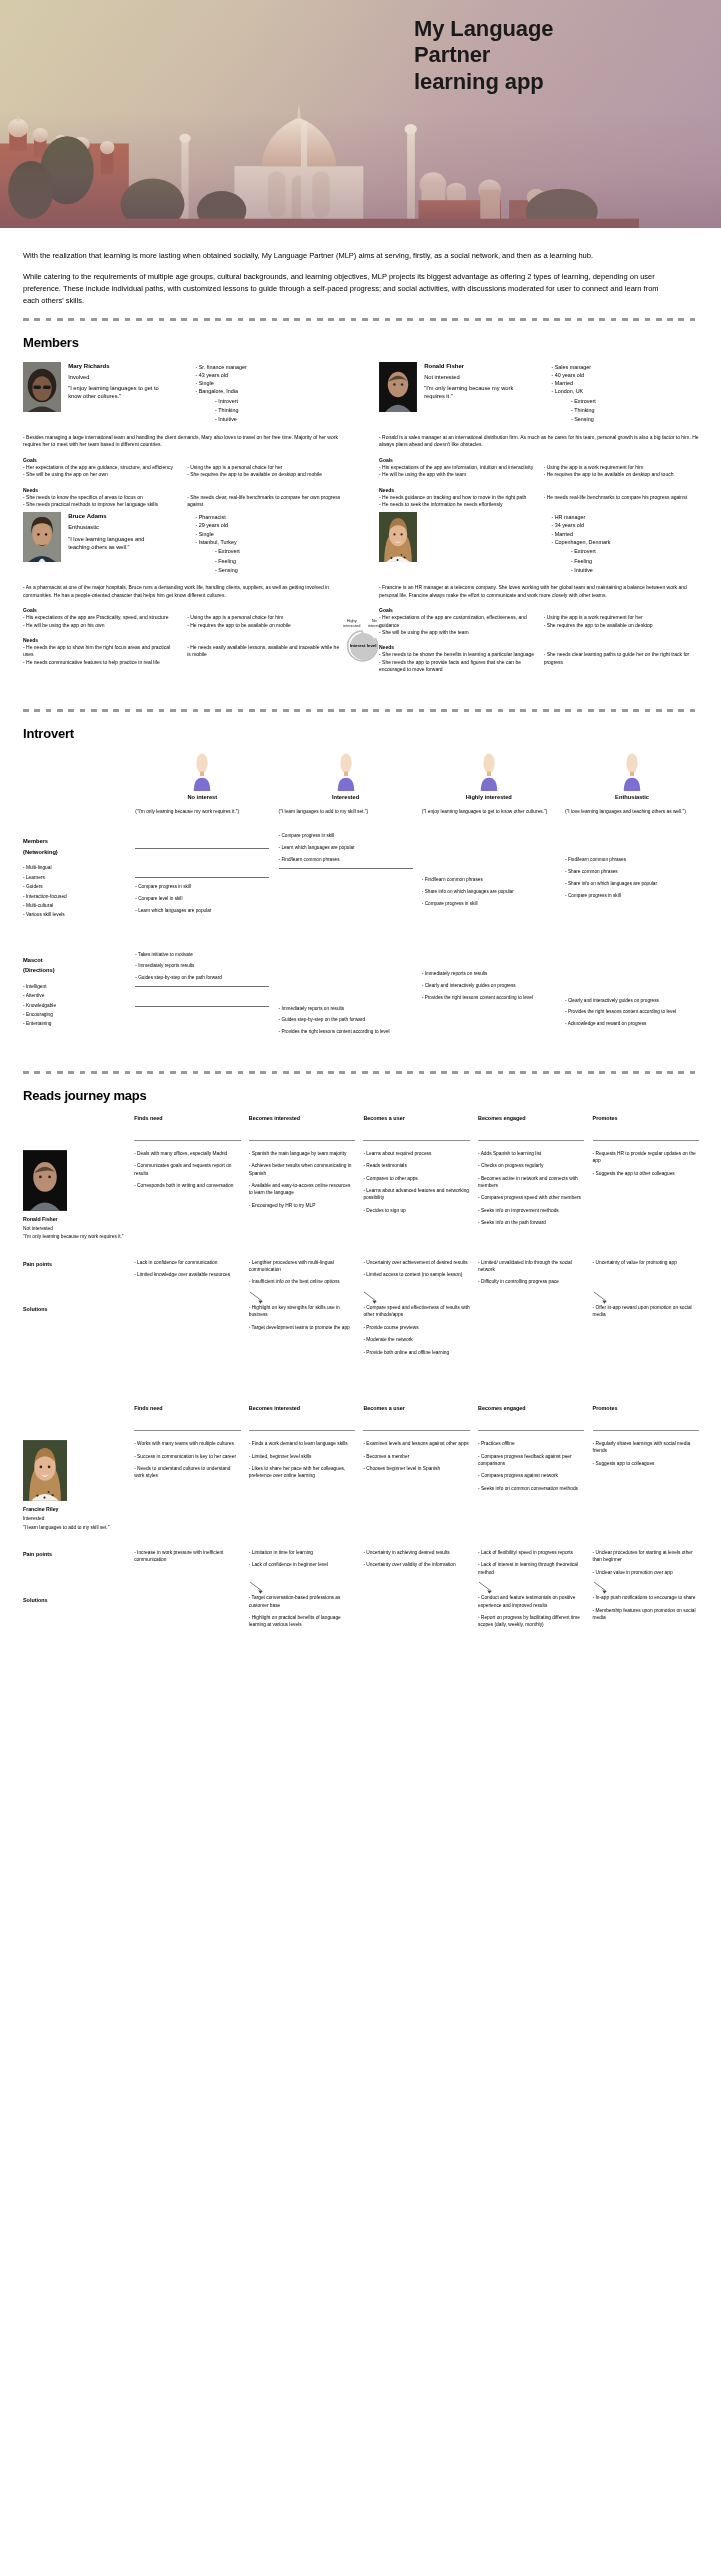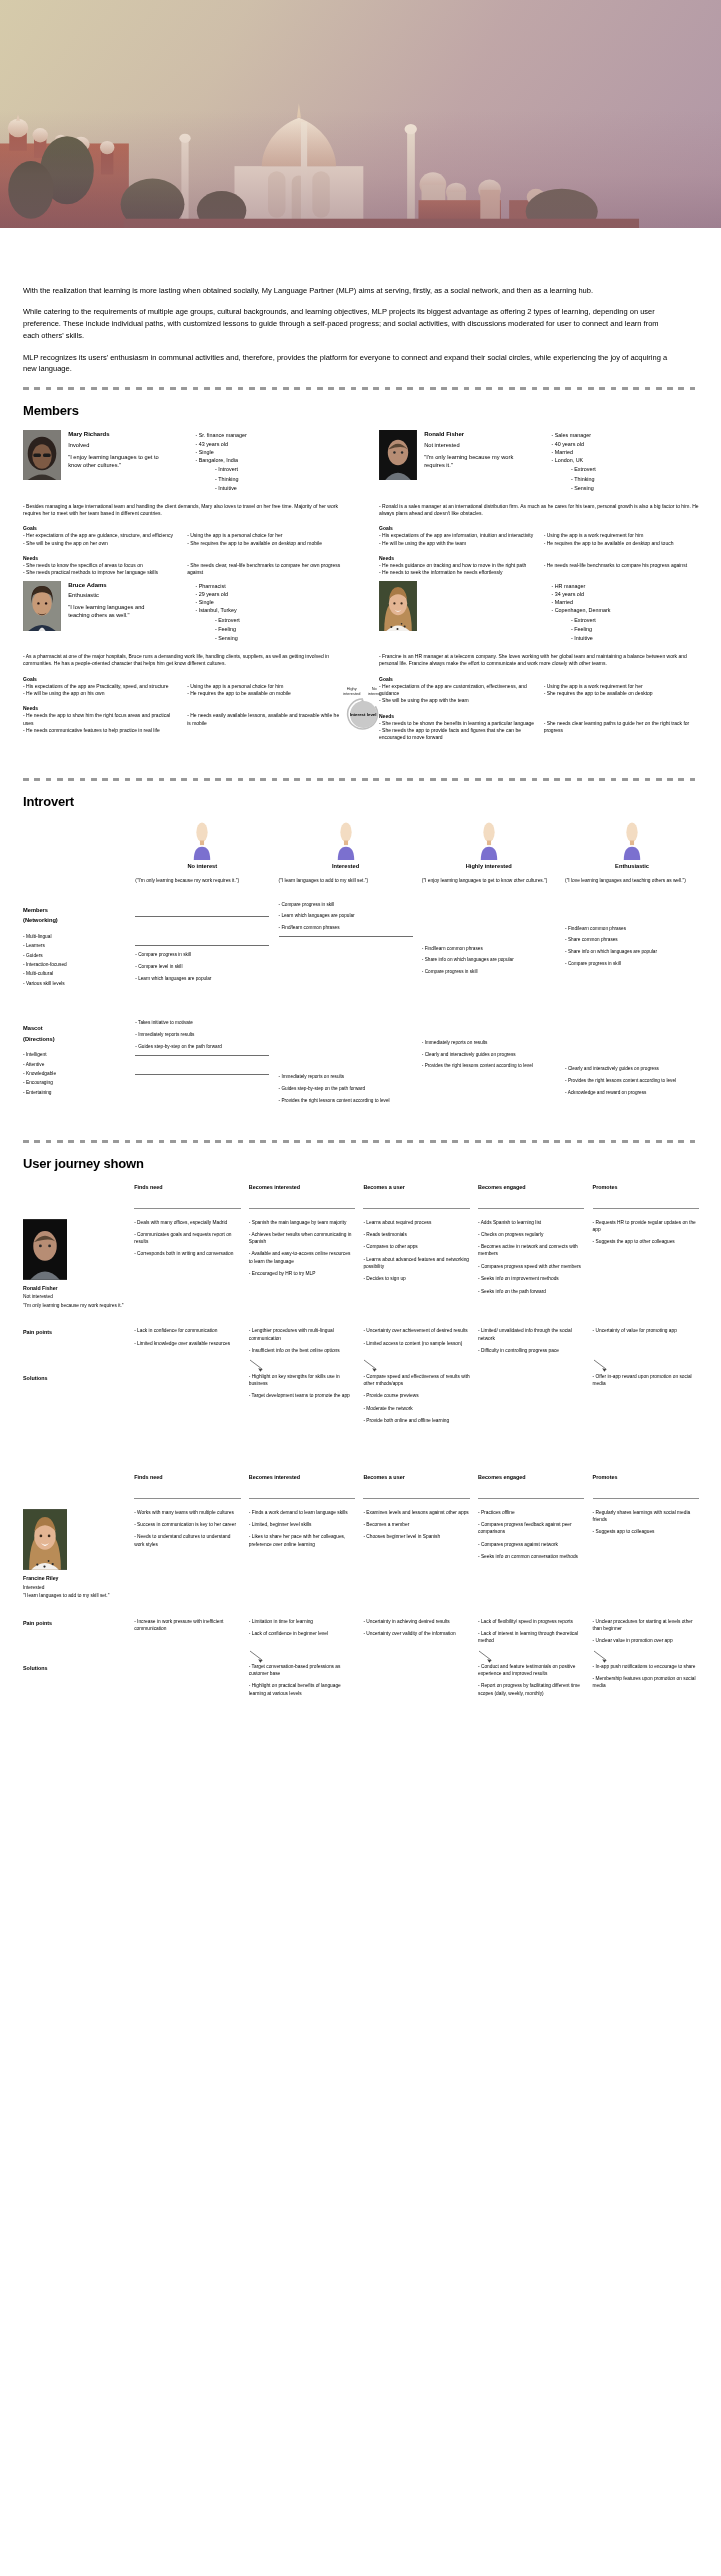--- a/index.html
+++ b/index.html
@@ -37,21 +37,20 @@
     font-size: 22px;
     line-height: 1.22;
     font-weight: bold;
     color: #1a1a1a;
     letter-spacing: -0.1px;
   }
 
   
   .intro {
     padding: 21.6px 31px 0 23px;
-    margin-top: 35px;
   }
   .intro p {
     font-size: 7.5px;
     line-height: 1.58;
     margin-bottom: 9.8px;
     max-width: 647px;
   }
 
   
   .divider {
@@ -221,26 +220,30 @@
 
     <ellipse cx="130" cy="148" rx="52" ry="66" fill="url(#treeG)"></ellipse>
     <ellipse cx="60" cy="186" rx="44" ry="56" fill="#474433"></ellipse>
     <ellipse cx="296" cy="214" rx="62" ry="50" fill="url(#treeG)"></ellipse>
     <ellipse cx="430" cy="226" rx="48" ry="38" fill="#4b4836"></ellipse>
     <ellipse cx="1090" cy="228" rx="70" ry="44" fill="#5d5544"></ellipse>
 
     <rect x="240" y="242" width="1000" height="18" fill="#8a4f45"></rect>
   </svg>
   <div class="hero-haze"></div>
+  <div class="hero-title">
+    <div>My Language</div>
+    <div>Partner</div>
+    <div>learning app</div>
+  </div>
 </div>
 
 <div class="intro">
   <p>With the realization that learning is more lasting when obtained socially, My Language Partner (MLP) aims at serving, firstly, as a social network, and then as a learning hub.</p>
   <p>While catering to the requirements of multiple age groups, cultural backgrounds, and learning objectives, MLP projects its biggest advantage as offering 2 types of learning, depending on user preference. These include individual paths, with customized lessons to guide through a self-paced progress; and social activities, with discussions moderated for user to connect and learn from each others' skills.</p>
-  <p>MLP recognizes its users' enthusiasm in communal activities and, therefore, provides the platform for everyone to connect and expand their social circles, while experiencing the joy of acquiring a new language.</p>
 </div>
 
 <div class="divider"></div>
 
 <div class="section-title">Members</div>
 
 <div class="personas">
   <div class="interest-wrap">
     <div class="interest-labels">
       <span>Highy interested</span>
@@ -622,21 +625,21 @@
       <div style="height:46px"></div>
       <p>- Clearly and interactively guides on progress</p>
       <p>- Provides the right lessons content according to level</p>
       <p>- Acknowledge and reward on progress</p>
     </div>
   </div>
 </div>
 
 <div class="divider" style="margin-top:31px;"></div>
 
-<div class="section-title">User journey shown</div>
+<div class="section-title">Reads journey maps</div>
 
 <div class="journey">
 
   <div class="jmap">
     <div class="jrow">
       <div></div>
       <div>
           <div class="jhead-cell">Finds need</div>
           <div class="jhead-rule"></div>
         </div>

